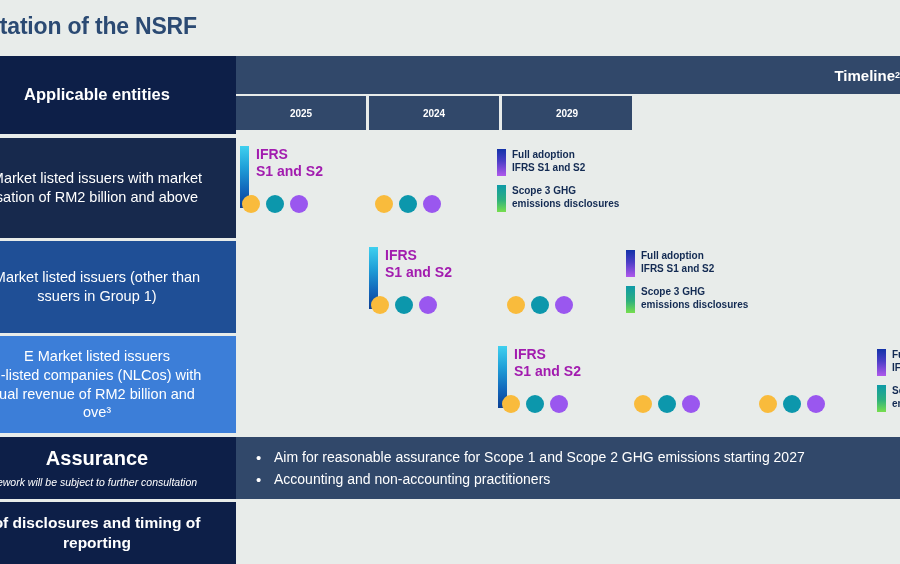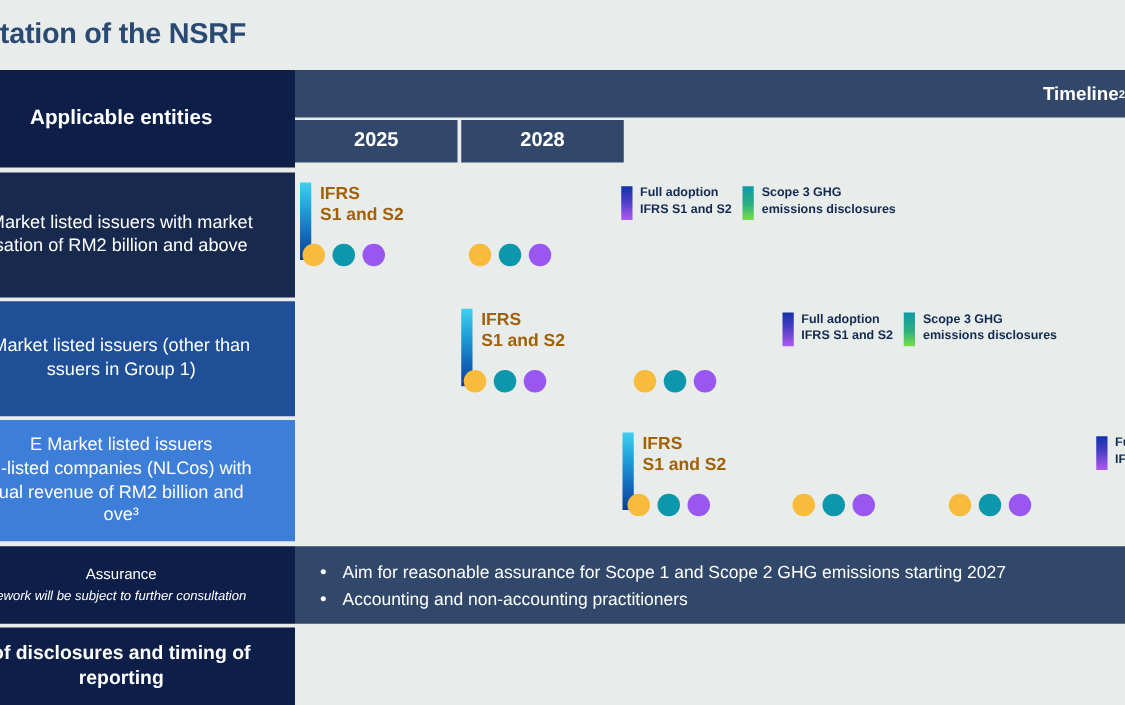--- a/index.html
+++ b/index.html
@@ -62,21 +62,21 @@
   #lbl-g3{
     left:-42px; top:336px; width:278px; height:97px;
     background:#3c7ed8;
     font-size:14.5px;
   }
   #lbl-assurance{
     left:-42px; top:437px; width:278px; height:62px;
     background:#0d1f48;
     flex-direction:column;
   }
-  #lbl-assurance .big{ font-size:12px; font-weight:normal; }
+  #lbl-assurance .big{ font-size:20px; font-weight:bold; }
   #lbl-assurance .small{ font-size:10.5px; font-style:italic; margin-top:4px; }
   #lbl-location{
     left:-42px; top:502px; width:278px; height:62px;
     background:#0d1f48;
     font-size:15.5px; font-weight:bold;
   }
 
   
   #timeline-head{
     left:236px; top:56px; width:664px; height:38px;
@@ -89,21 +89,21 @@
   #years{
     position:absolute;
     left:236px; top:96px; width:664px; height:34px;
     display:flex; gap:3px;
   }
   .year{
     width:130px; height:34px;
     background:#31486a;
     color:#fff;
     display:flex; align-items:center; justify-content:center;
-    font-size:16px; font-weight:bold;
+    font-size:10px; font-weight:bold;
     flex:0 0 auto;
   }
 
   
   .datarow{
     position:absolute;
     left:236px; width:664px;
     background:#e8ecea;
   }
   #row1{ top:138px; height:100px; }
@@ -115,40 +115,40 @@
     position:absolute;
     display:flex; align-items:flex-start;
   }
   .ifrs .bar{
     width:9px; height:62px;
     background:linear-gradient(to bottom,#3fd0ef 0%, #1f9fd8 35%, #1267bb 70%, #0b3f93 100%);
     flex:0 0 auto;
   }
   .ifrs .txt{
     margin-left:7px;
-    color:#a16207;
+    color:#a21caf;
     font-size:14px; font-weight:bold;
     line-height:1.22;
     white-space:nowrap;
   }
 
   
   .dots{
     position:absolute;
     display:flex; align-items:center; gap:6px;
   }
   .dot{ width:18px; height:18px; border-radius:50%; flex:0 0 auto; }
   .dot.d1{ background:#f9bb3c; }
   .dot.d2{ background:#0c97ac; }
   .dot.d3{ background:#9a57ef; }
 
   
   .legend{
     position:absolute;
-    display:flex; gap:9px;
+    display:flex; flex-direction:column; gap:9px;
   }
   .leg-item{ display:flex; align-items:flex-start; }
   .leg-sw{ width:9px; height:27px; flex:0 0 auto; }
   .leg-sw.adoption{ background:linear-gradient(to bottom,#1232a8 0%, #4b3ec6 45%, #b059ec 100%); }
   .leg-sw.scope3{   background:linear-gradient(to bottom,#0e9aa7 0%, #2db07e 55%, #77de4e 100%); }
   .leg-txt{
     margin-left:6px;
     color:#122a52;
     font-size:10px; font-weight:bold;
     line-height:1.25;
@@ -220,21 +220,24 @@
   <div id="timeline-head" class="cell">
     <span>Timeline</span>
       <sup>2</sup>
   </div>
 
   <div id="years">
     <div class="year">
         <span>2025</span>
       </div>
     <div class="year">
-        <span>2028</span>
+        <span>2024</span>
+      </div>
+    <div class="year">
+        <span>2029</span>
       </div>
 
   </div>
 
   <div id="row1" class="datarow">
     <div class="ifrs" style="left:4px; top:8px;">
       <div class="bar"></div>
       <div class="txt">
         <span>IFRS</span><br>
         <span>S1 and S2</span>

